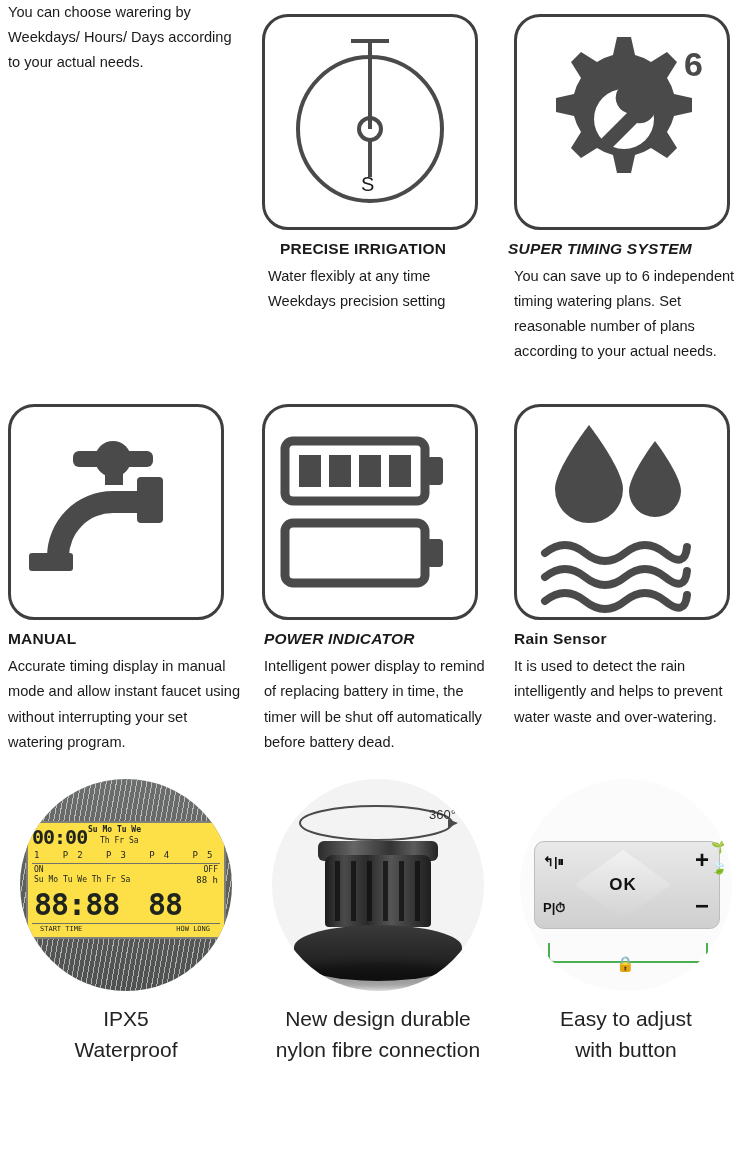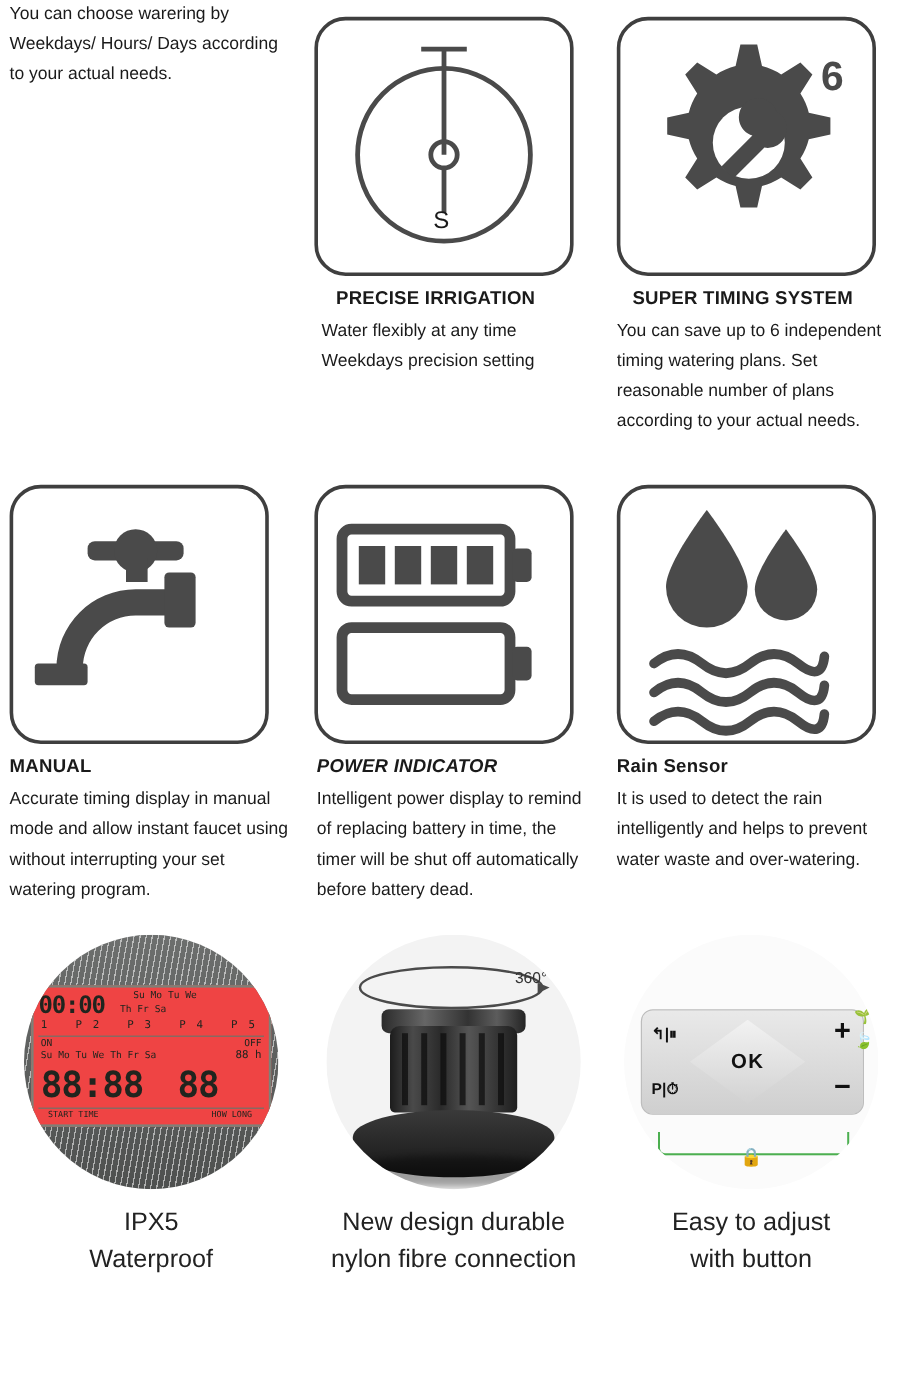--- a/index.html
+++ b/index.html
@@ -36,21 +36,21 @@
   }
   .cell-body{
     font-size:14.6px;
     line-height:1.72;
     margin:0 6px 0 8px;
   }
   
   .r1c2 .icon-box, .r1c3 .icon-box{ margin-left:10px; }
   .r1c2 .cell-title{ margin-left:28px;}
   .r1c2 .cell-body{ margin-left:16px;}
-  .r1c3 .cell-title{ margin-left:23px;}
+  .r1c3 .cell-title{ margin-left:4px;font-style:italic;}
   .r1c3 .cell-body{ margin-left:10px;}
   .r2c2 .icon-box, .r2c3 .icon-box{ margin-left:10px; }
   .r2c2 .cell-title{ margin-left:12px;font-style:italic;}
   .r2c2 .cell-body{ margin-left:12px;}
   .r2c3 .cell-title{ margin-left:10px;}
   .r2c3 .cell-body{ margin-left:10px;}
 
   .row2{ margin-top:26px; }
 
   
@@ -74,21 +74,21 @@
   }
   
   .lcd-bg{
     position:absolute;inset:0;
     background:
       repeating-linear-gradient(100deg, rgba(255,255,255,.55) 0 1px, rgba(0,0,0,0) 1px 5px),
       linear-gradient(#6d6f6e,#4e504f);
   }
   .lcd-panel{
     position:absolute;left:6px;top:42px;width:200px;height:118px;
-    background:#ef4444;
+    background:#fde047;
     border:2px solid #7d8178;
     box-sizing:border-box;
     font-family:"DejaVu Sans Mono", monospace;
     color:#20241e;
     overflow:hidden;
   }
   .lcd-row{position:absolute;white-space:nowrap;}
   .seg{font-weight:bold;letter-spacing:-1px;}
   .lcd-line{position:absolute;background:#6f736a;height:1px;left:4px;right:4px;}
 
@@ -250,21 +250,21 @@
   </div>
 </div>
 
 <div class="photorow">
 
   <div>
     <div class="circle">
       <div class="lcd-bg"></div>
       <div class="lcd-panel">
         <div class="lcd-row seg" style="left:4px;top:2px;font-size:20px;">00:00</div>
-        <div class="lcd-row" style="left:83px;top:2px;font-size:8px;">Su Mo Tu We</div>
+        <div class="lcd-row" style="left:60px;top:2px;font-size:8px;font-weight:bold;">Su Mo Tu We</div>
         <div class="lcd-row" style="left:72px;top:13px;font-size:8px;">Th Fr Sa</div>
         <div class="lcd-row" style="left:6px;top:27px;font-size:9px;letter-spacing:9px;">1 P2 P3 P4 P5</div>
         <div class="lcd-line" style="top:40px;"></div>
         <div class="lcd-row" style="left:6px;top:42px;font-size:8px;">ON</div>
         <div class="lcd-row" style="right:6px;top:42px;font-size:8px;">OFF</div>
         <div class="lcd-row" style="left:6px;top:52px;font-size:8px;">Su Mo Tu We Th Fr Sa</div>
         <div class="lcd-row" style="right:6px;top:52px;font-size:9px;">88 h</div>
         <div class="lcd-row seg" style="left:6px;top:64px;font-size:30px;">88:88</div>
         <div class="lcd-row seg" style="left:120px;top:64px;font-size:30px;">88</div>
         <div class="lcd-line" style="top:100px;"></div>

